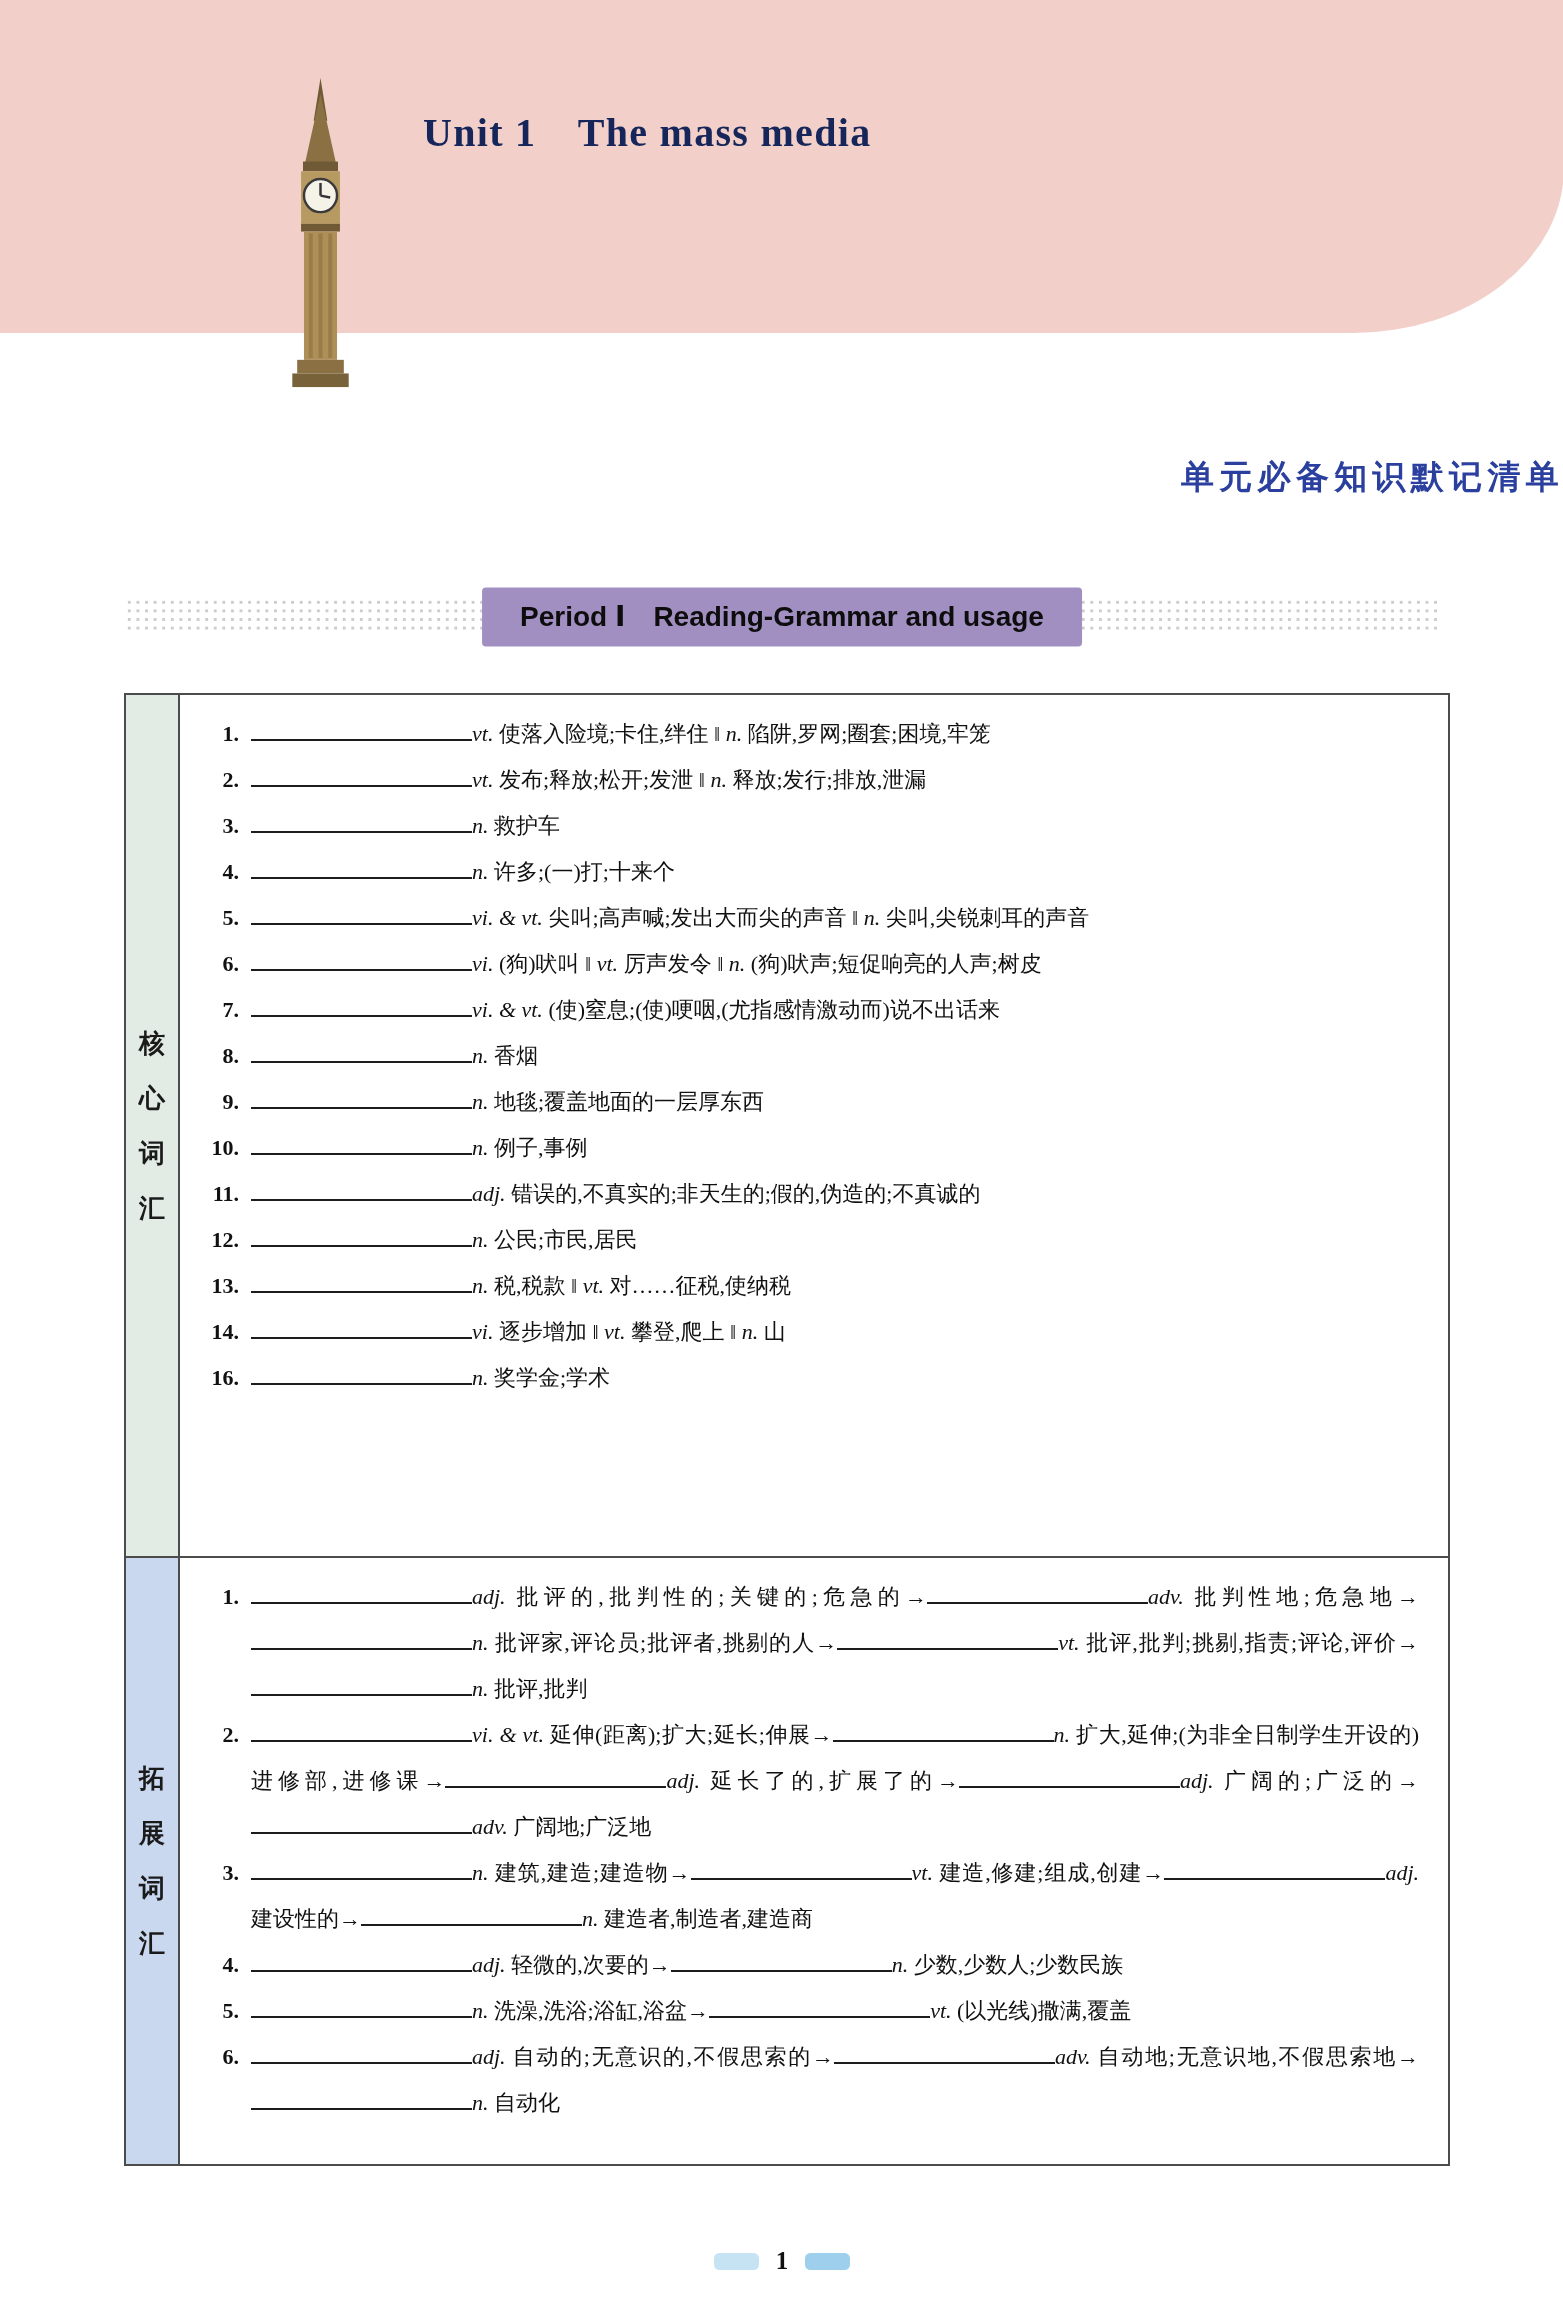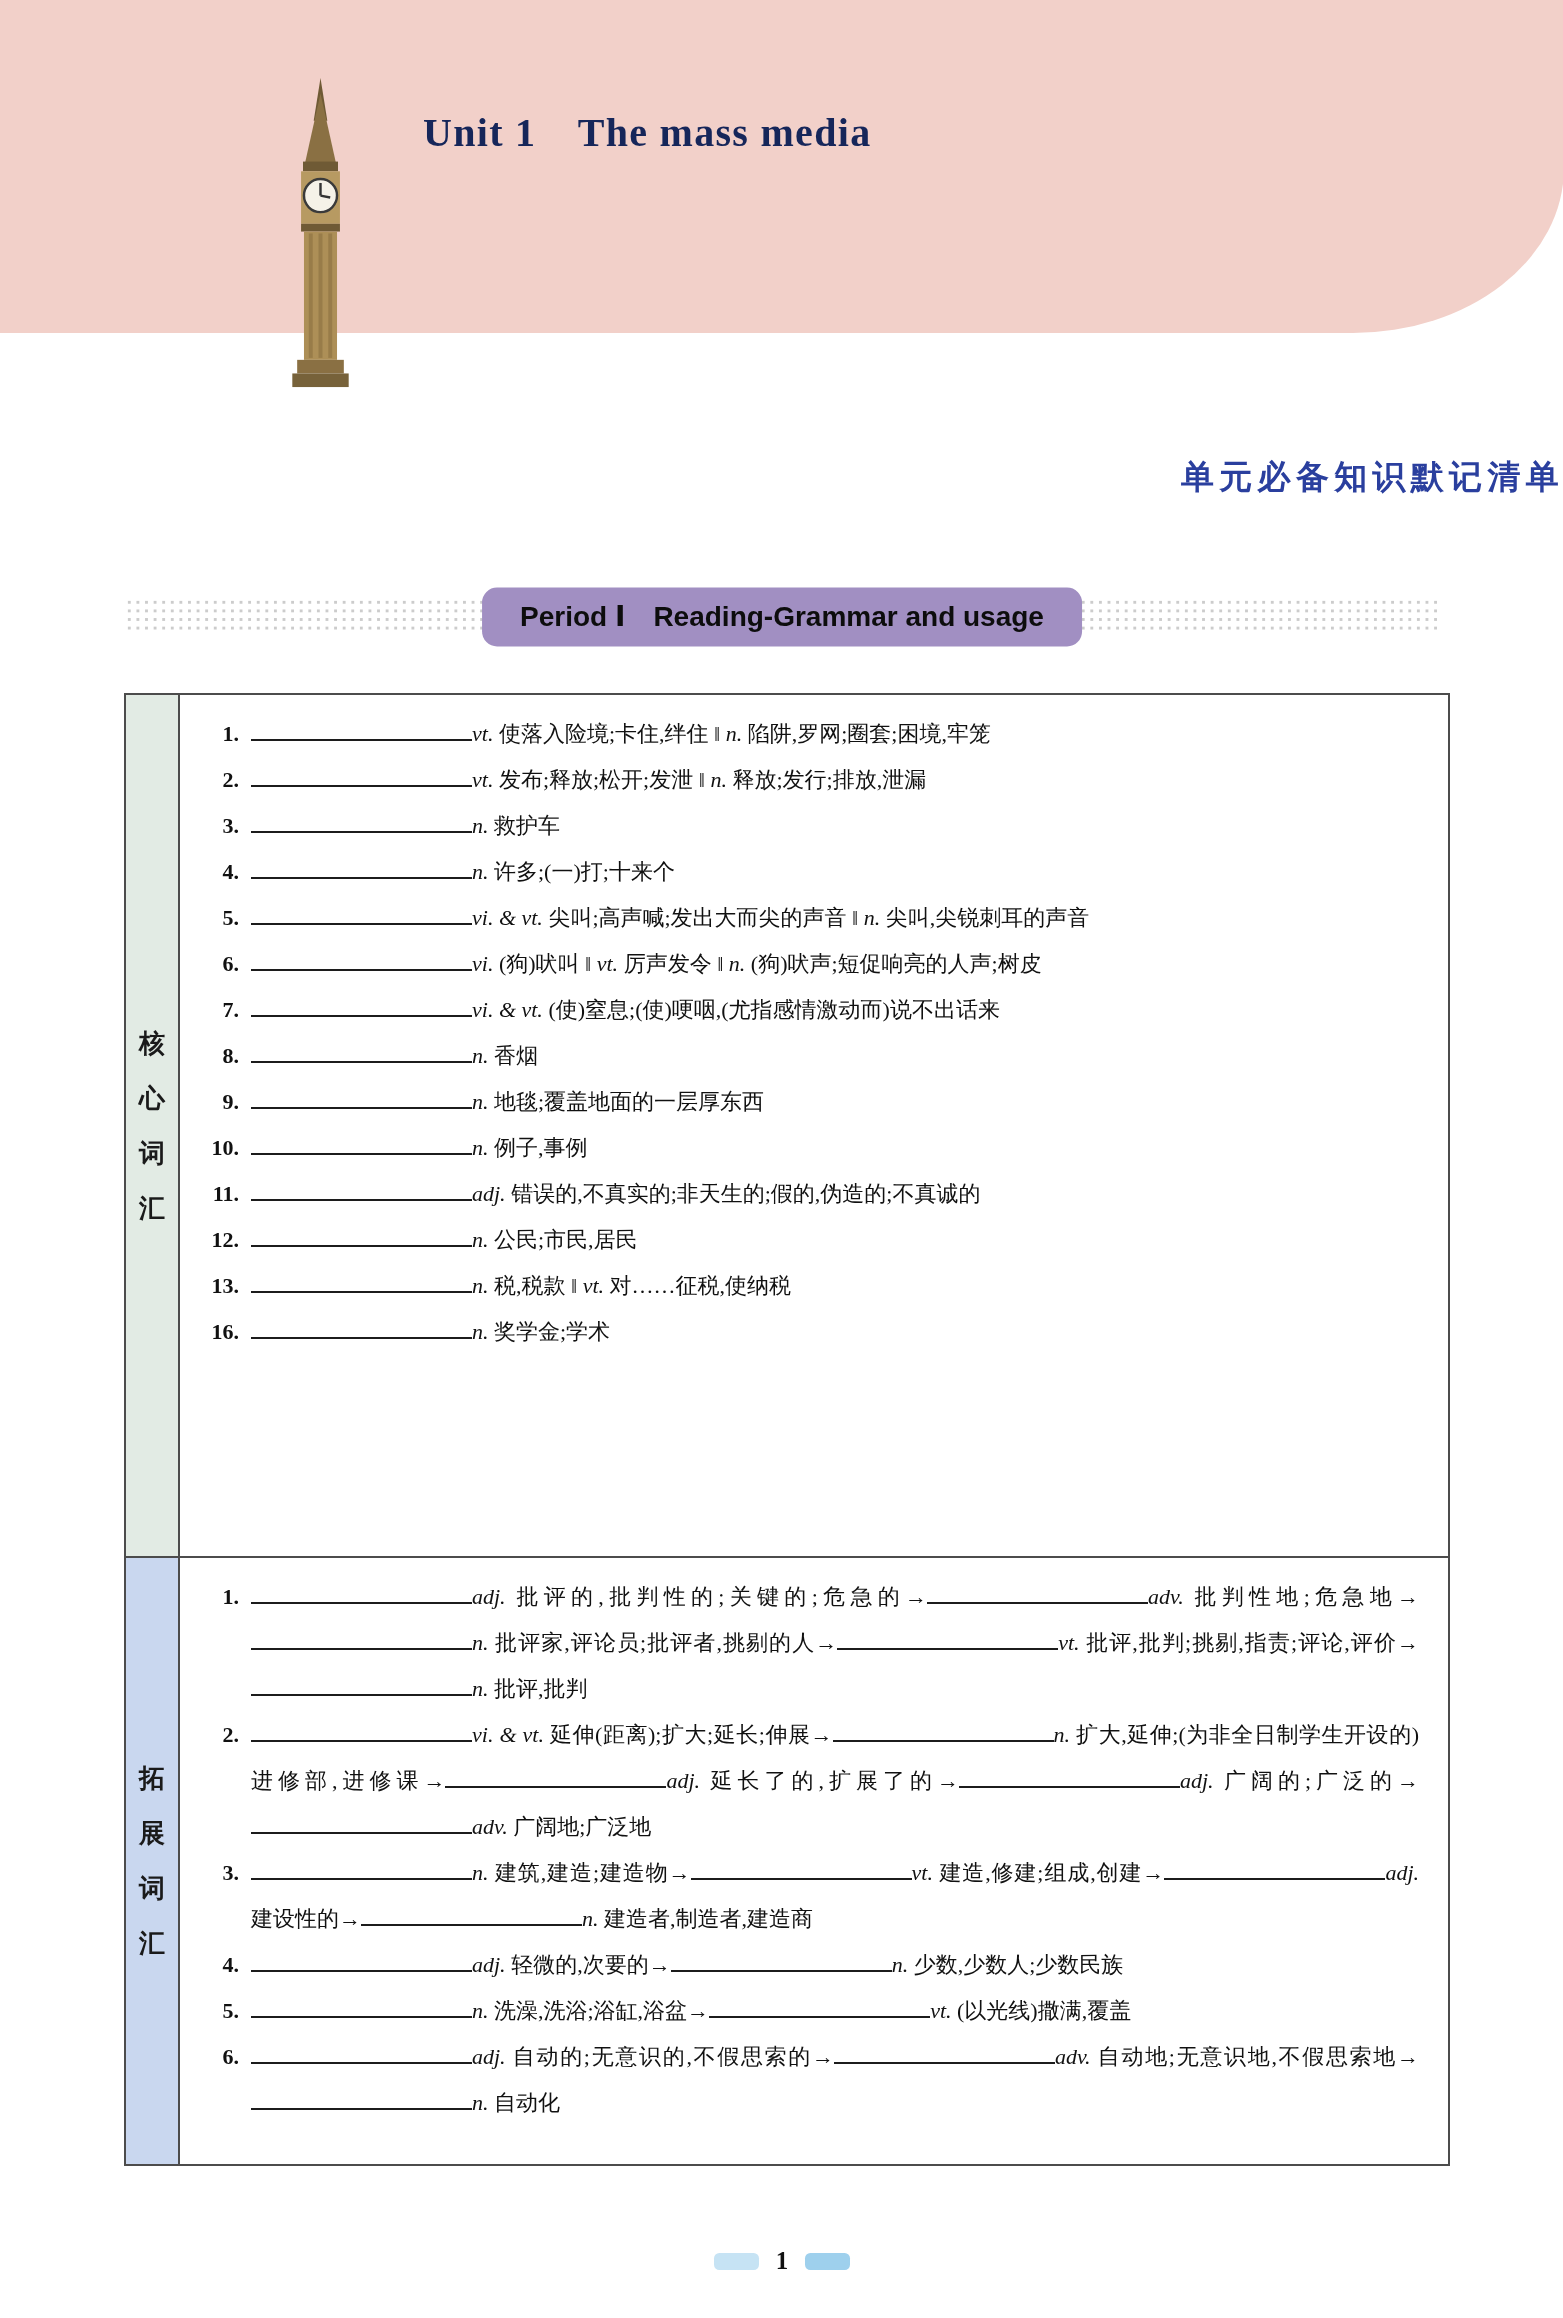--- a/index.html
+++ b/index.html
@@ -35,21 +35,21 @@
   
   .period-wrap { position:absolute; top:595px; left:125px; right:125px; height:43px; }
   .dotted {
     position:absolute; inset:2.6px 0;
     background-image:radial-gradient(circle,#cccccc 1.5px,transparent 1.9px);
     background-size:8.6px 8.6px;
   }
   .badge {
     position:absolute; left:50%; top:50%; transform:translate(-50%,-50%);
     background:var(--badge-purple,#a18fc2);
-    padding:10.5px 38px; border-radius:15px;
+    padding:10.5px 38px; border-radius:4px;
     font-family:"Liberation Sans","DejaVu Sans",sans-serif;
     font-weight:bold; font-size:28px; color:#0d0d0d; white-space:nowrap;
   }
 
   
   .vocab-table {
     position:absolute; left:124px; top:693px; width:1326px; height:1473px;
     border:2px solid #4c4c4c; display:flex; flex-direction:column; background:#fff;
   }
   .trow { display:flex; }
@@ -173,20 +173,24 @@
           </div>
           <div class="vocab-item">
             <span class="num">12.</span>
             <span class="body"><span class="blank"></span><span class="pos">n.</span><span class="cn"> 公民;市民,居民</span></span>
           </div>
           <div class="vocab-item">
             <span class="num">13.</span>
             <span class="body"><span class="blank"></span><span class="pos">n.</span><span class="cn"> 税,税款 ‖ </span><span class="pos">vt.</span><span class="cn"> 对……征税,使纳税</span></span>
           </div>
           <div class="vocab-item">
+            <span class="num">14.</span>
+            <span class="body"><span class="blank"></span><span class="pos">vi.</span><span class="cn"> 逐步增加 ‖ </span><span class="pos">vt.</span><span class="cn"> 攀登,爬上 ‖ </span><span class="pos">n.</span><span class="cn"> 山</span></span>
+          </div>
+          <div class="vocab-item">
             <span class="num">16.</span>
             <span class="body"><span class="blank"></span><span class="pos">n.</span><span class="cn"> 奖学金;学术</span></span>
           </div>
         </div>
     </div>
 
     <div class="trow expansion">
       <div class="label-cell">
           <span class="label-char">拓</span>
           <span class="label-char">展</span>

